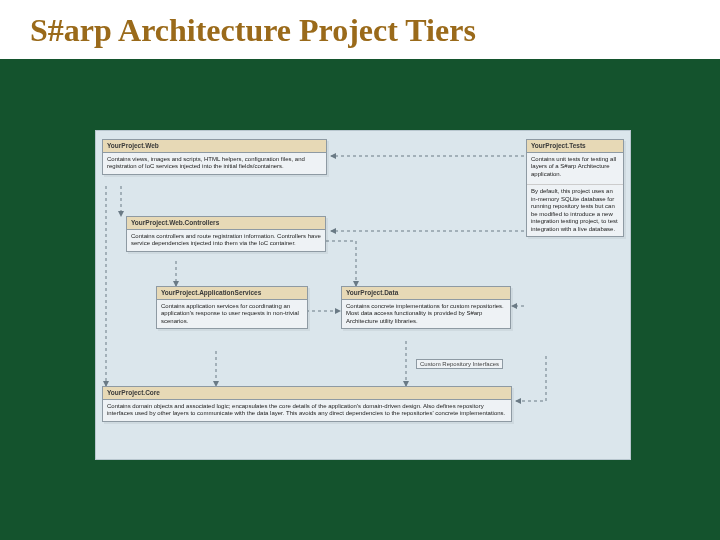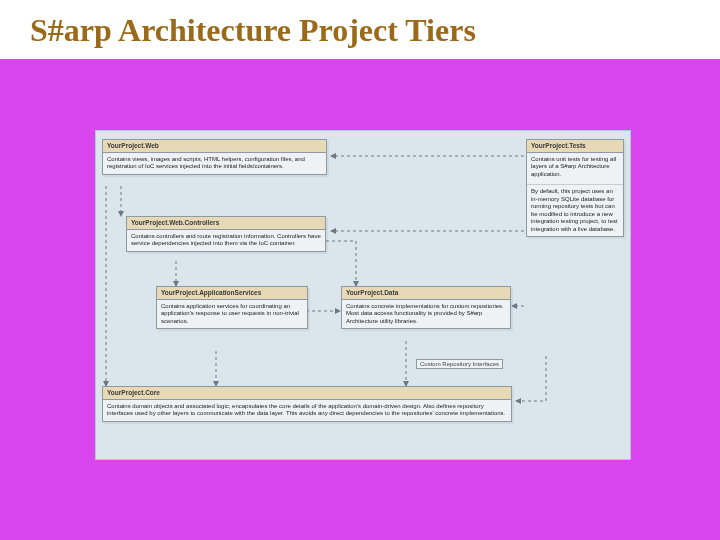--- a/index.html
+++ b/index.html
@@ -1,18 +1,18 @@
 <!DOCTYPE html>
 <html><head>
 <meta charset="utf-8">
 <style>
   * { box-sizing: border-box; margin: 0; padding: 0; }
   html, body { width: 720px; height: 540px; font-family: Arial, Helvetica, sans-serif; }
   body { background: #000; }
-  .slide { width: 720px; height: 540px; background: #d946ef; position: relative; }
+  .slide { width: 720px; height: 540px; background: #14532d; position: relative; }
   .title-bar { background: #fff; padding: 12px 30px 10px 30px; }
   .title-bar h1 { color: #9a6a1a; font-family: Georgia, 'Times New Roman', serif; font-size: 32px; font-weight: 600; letter-spacing: 0px; }
   .diagram-wrap { position: absolute; left: 95px; top: 130px; width: 536px; height: 330px; background: #dbe6ec; border: 1px solid #b8c6ce; }
   .box { position: absolute; background: #eef2f5; border: 1px solid #8e9aa3; box-shadow: 2px 2px 0 rgba(0,0,0,0.05); }
   .box-header { background: #e7d9b6; border-bottom: 1px solid #8e9aa3; padding: 2px 4px; font-size: 6.5px; font-weight: bold; color: #3a3a3a; line-height: 1.2; }
   .box-body { padding: 3px 4px; font-size: 6px; color: #222; line-height: 1.25; }
   .box-body2 { padding: 3px 4px; font-size: 6px; color: #222; line-height: 1.25; border-top: 1px solid #ccc; margin-top: 3px; }
   .label { position: absolute; font-size: 6px; color: #444; }
   svg.arrows { position: absolute; left: 0; top: 0; width: 536px; height: 330px; pointer-events: none; }
 </style>

